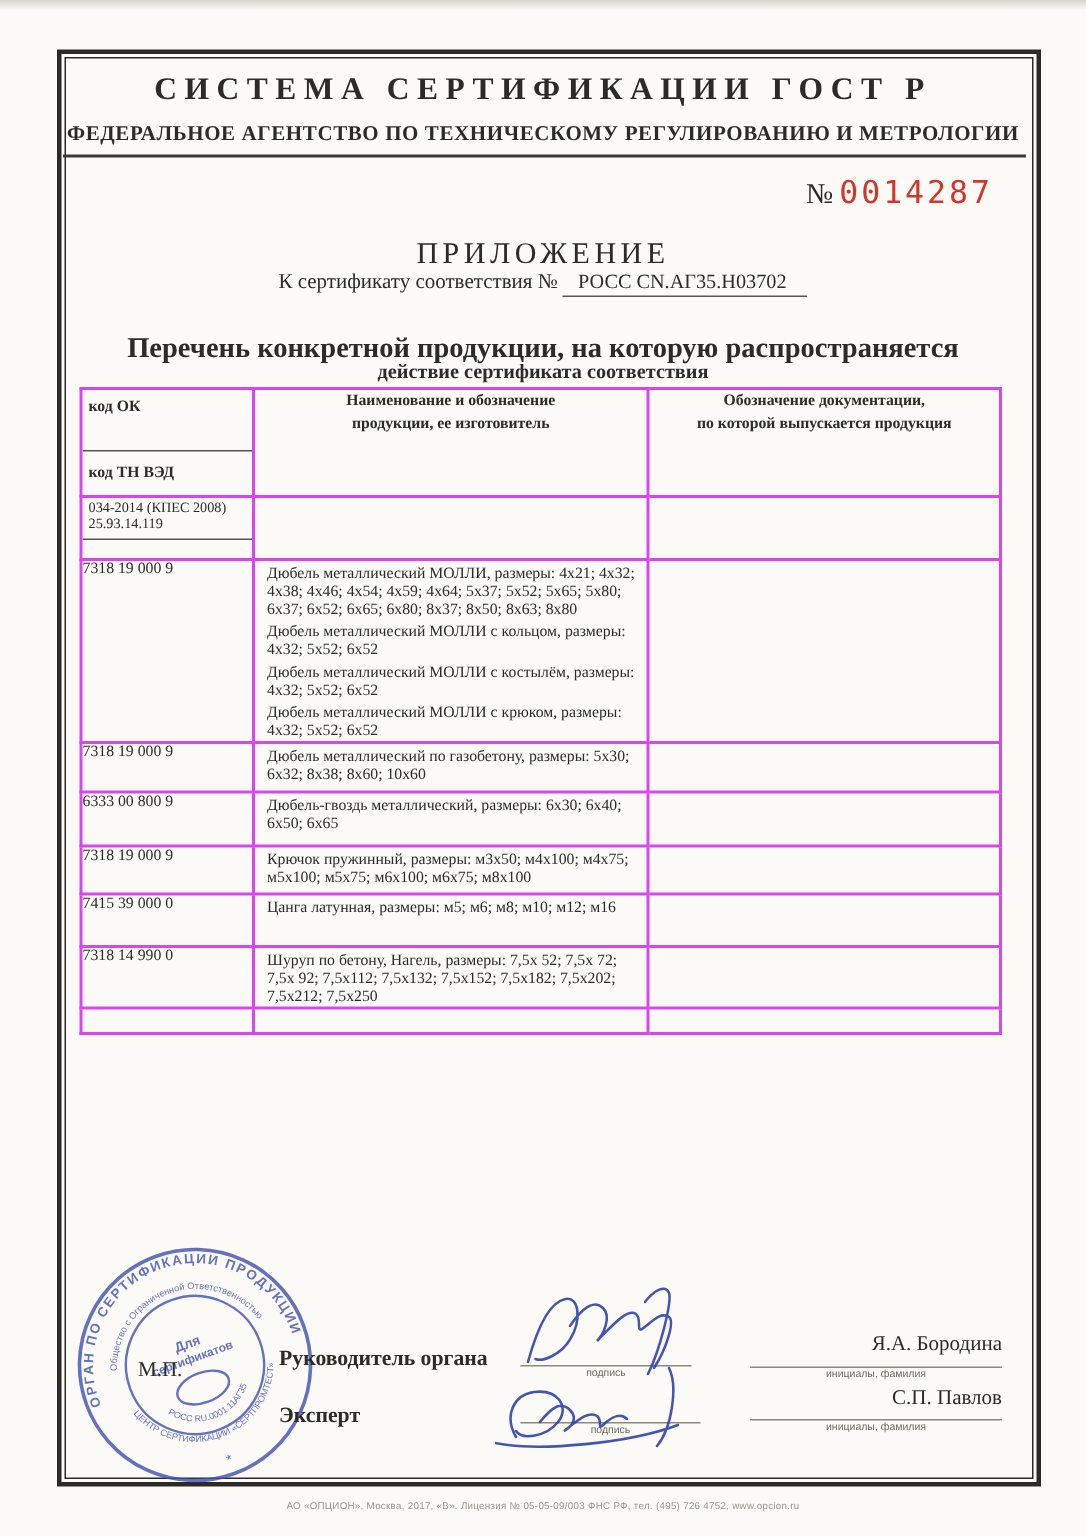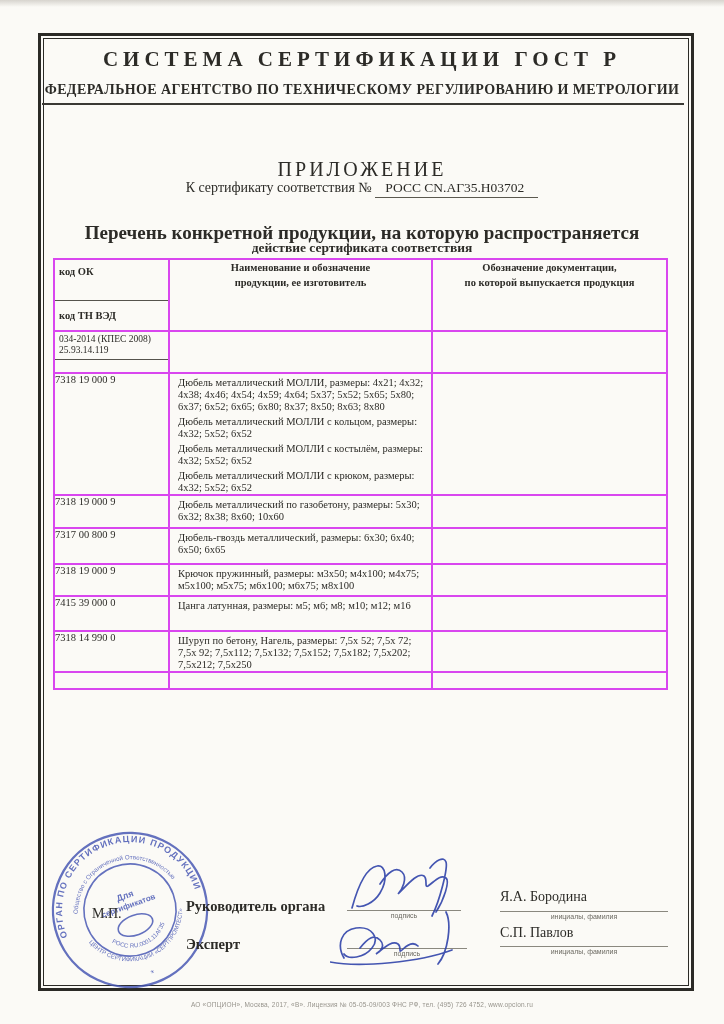--- a/index.html
+++ b/index.html
@@ -42,41 +42,45 @@
   .stamp-wrap{left:44px;top:824px;width:172px;height:172px;}
   .mp{left:92px;top:906px;font-size:14px;z-index:1;}
   .sig-label{left:186px;font-size:14.5px;font-weight:bold;}
   .sig-svg{left:330px;top:845px;width:152px;height:135px;z-index:3;}
   .sigline{border-top:1px solid #8a887f;}
   .sigline1{left:347px;top:910px;width:114px;}
   .sigline2{left:347px;top:948px;width:120px;}
   .sig-cap{font-size:7px;color:#6d6b63;text-align:center;font-family:"Liberation Sans",sans-serif;}
   .cap1{left:347px;top:912px;width:114px;}
   .cap2{left:347px;top:950px;width:120px;}
-  .name{left:500px;width:168px;text-align:left;font-size:14px;}
+  .name{left:500px;width:168px;text-align:right;font-size:14px;}
   .name1{top:889px;}.name2{top:925px;}
   .nameline1{left:500px;top:911px;width:168px;}
   .nameline2{left:500px;top:946px;width:168px;}
   .ncap1{left:500px;top:913px;width:168px;}
   .ncap2{left:500px;top:948px;width:168px;}
   .footer{left:0;top:1001px;width:724px;text-align:center;font-size:6.5px;
         font-family:"Liberation Sans",sans-serif;color:#97948c;letter-spacing:.2px;}
   .stamp-svg text{font-family:"Liberation Sans",sans-serif;fill:#4353b2;}
 </style>
 </head>
 <body>
 
 <div class="page">
   <div class="scan-edge"></div>
   <div class="frame"></div>
   <div class="header-rule"></div>
 
   <div class="abs ctr sys-title">СИСТЕМА СЕРТИФИКАЦИИ ГОСТ Р</div>
   <div class="abs ctr agency">ФЕДЕРАЛЬНОЕ АГЕНТСТВО ПО ТЕХНИЧЕСКОМУ РЕГУЛИРОВАНИЮ И МЕТРОЛОГИИ</div>
 
+  <div class="abs form-no">
+    <span class="sign">№</span>
+    <span class="digits" style="color:#d0372a">0014287</span>
+  </div>
 
   <div class="abs ctr appendix">ПРИЛОЖЕНИЕ</div>
 
   <div class="abs ctr certline">
     <span>К сертификату соответствия №</span>
     <span class="cert-num">РОСС CN.АГ35.Н03702</span>
   </div>
 
   <div class="abs ctr sub1">Перечень конкретной продукции,  на которую распространяется</div>
   <div class="abs ctr sub2">действие сертификата соответствия</div>
@@ -123,21 +127,21 @@
       <td></td>
     </tr>
     <tr class="rh2">
       <td class="code code-pad">7318 19 000 9</td>
       <td>
             <div class="prod">Дюбель металлический по газобетону, размеры: 5х30; 6х32; 8х38; 8х60; 10х60</div>
           </td>
       <td></td>
     </tr>
     <tr class="rh3">
-      <td class="code code-pad">7317 00 800 9</td>
+      <td class="code code-pad">6333 00 800 9</td>
       <td>
             <div class="prod">Дюбель-гвоздь металлический, размеры: 6х30; 6х40; 6х50; 6х65</div>
           </td>
       <td></td>
     </tr>
     <tr class="rh4">
       <td class="code code-pad">7318 19 000 9</td>
       <td>
             <div class="prod">Крючок пружинный, размеры: м3х50; м4х100; м4х75; м5х100; м5х75; м6х100; м6х75; м8х100</div>
           </td>

